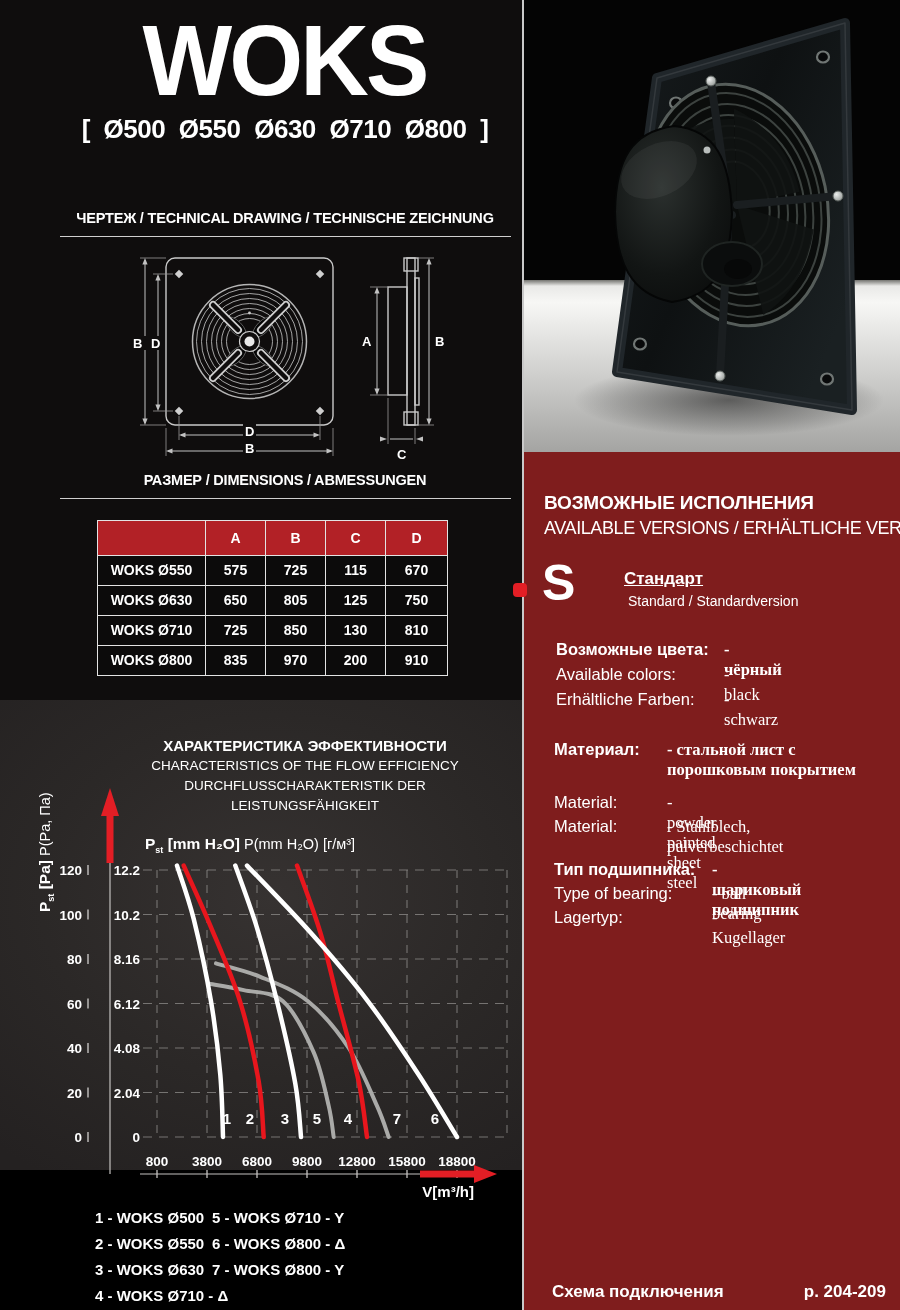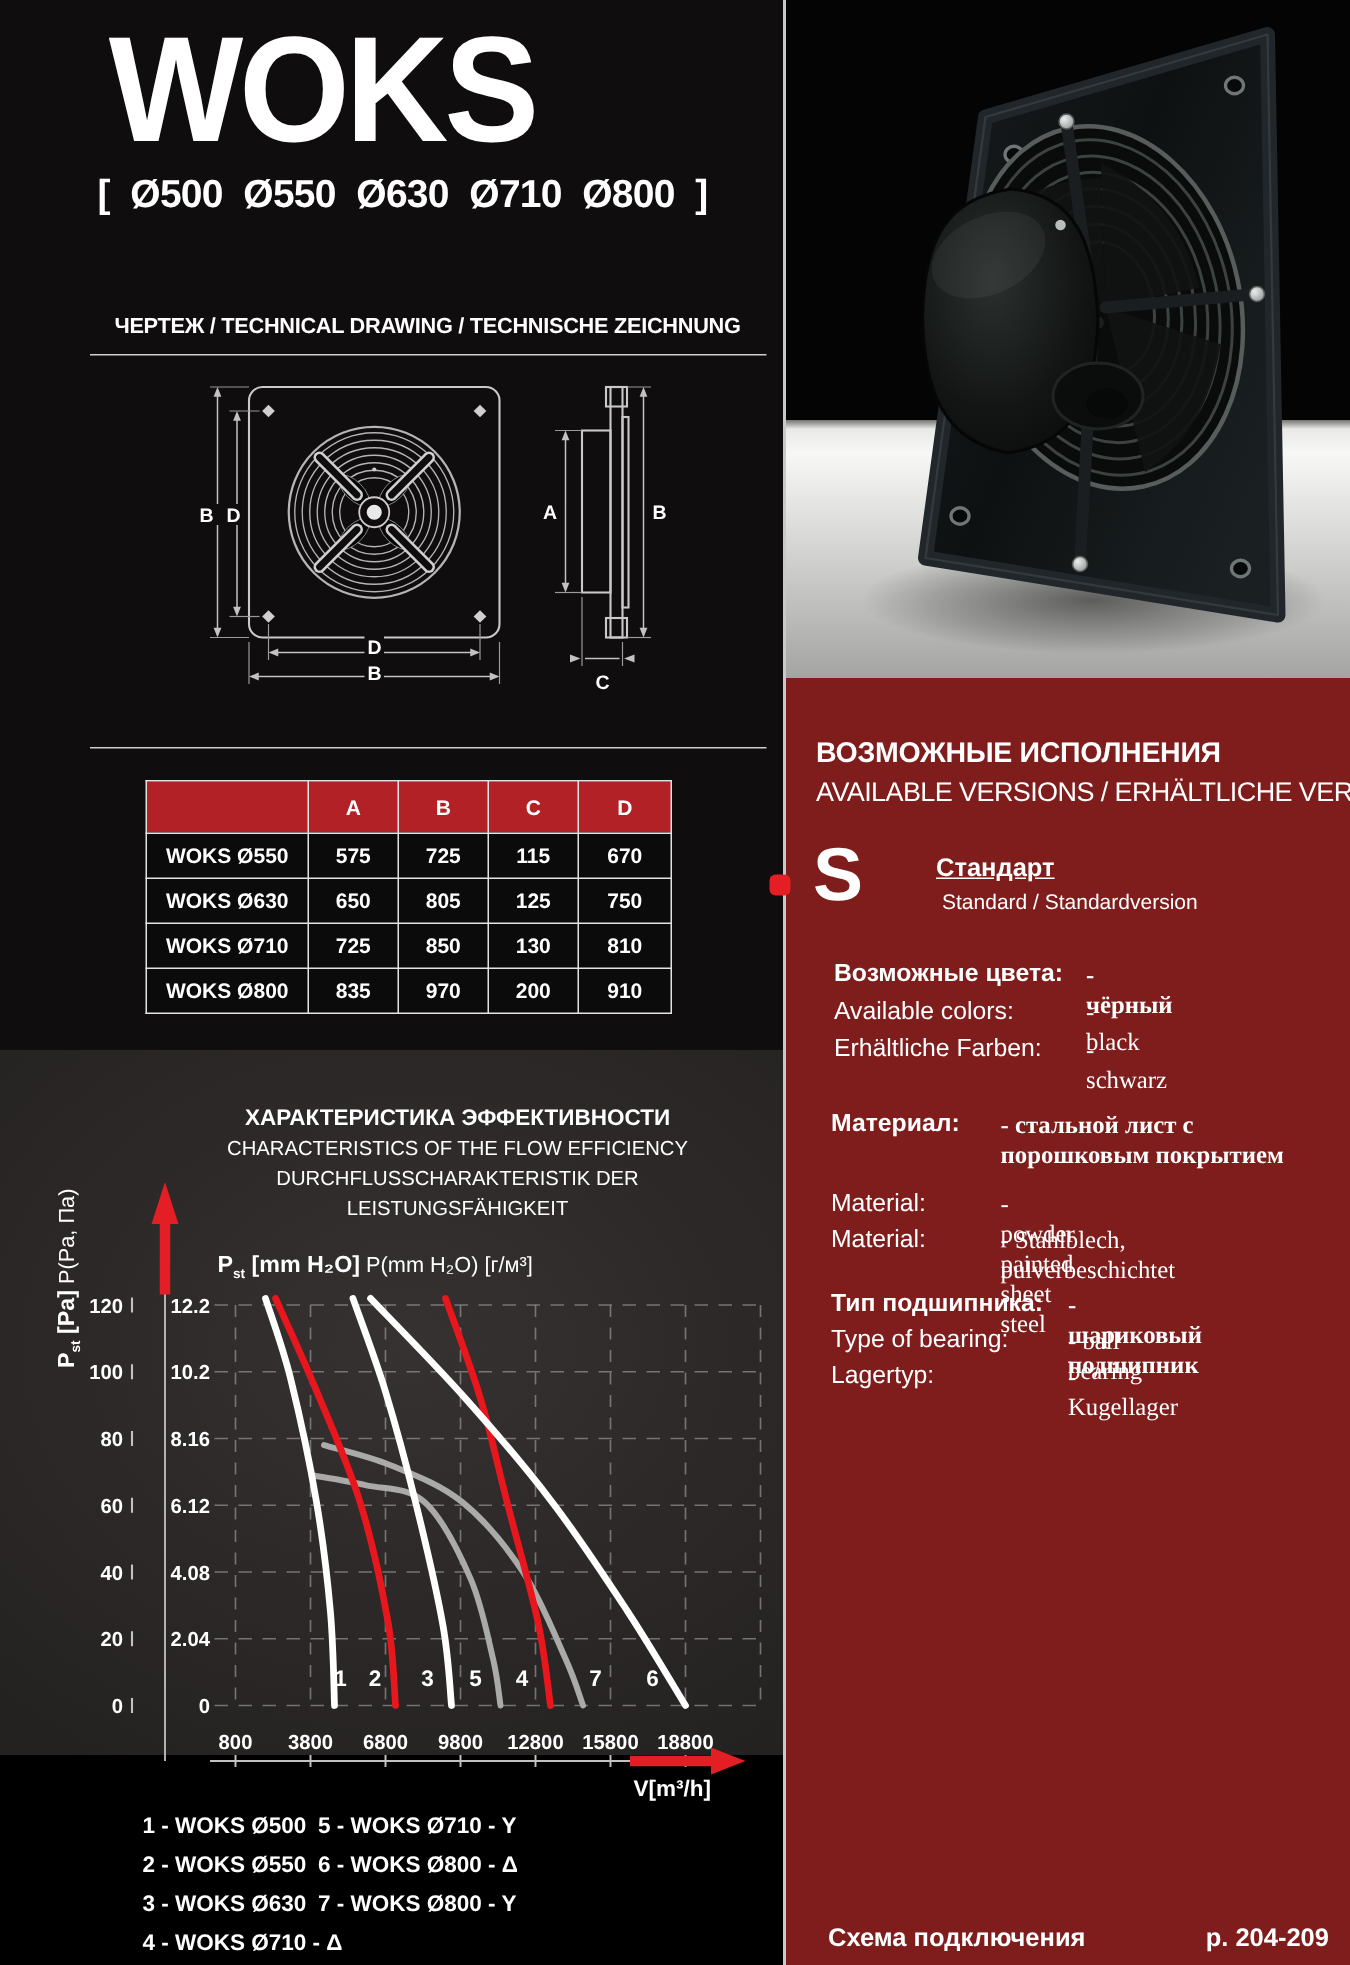--- a/index.html
+++ b/index.html
@@ -5,21 +5,21 @@
   * { margin:0; padding:0; box-sizing:border-box; }
   html,body { background:#222; }
   .page {
     position:relative; width:900px; height:1310px; overflow:hidden;
     background:#000; font-family:"Liberation Sans", sans-serif; color:#fff;
   }
   section { position:absolute; }
 
   
   .panel-top { left:0; top:0; width:523px; height:700px; background:#0f0d0d; }
-  .title-wrap { position:absolute; left:65px; top:0; width:460px; text-align:left; }
+  .title-wrap { position:absolute; left:55px; top:0; width:460px; text-align:center; }
   .big-title { font-size:100px; font-weight:bold; letter-spacing:-3px; line-height:108px; display:inline-block; transform:scaleX(.95); }
   .sizes { font-size:26px; font-weight:bold; word-spacing:7px; letter-spacing:-0.5px; margin-top:2px; }
   .sec-head { position:absolute; left:55px; width:460px; text-align:center; font-size:14.5px; font-weight:bold; letter-spacing:-0.2px; }
   .rule { position:absolute; left:60px; width:451px; height:1px; background:#cfcfcf; }
 
   
   .draw-svg { position:absolute; left:0; top:248px; }
   .draw-svg .dim { stroke:#c2c2c2; stroke-width:1; fill:none; }
   .draw-svg .thin { stroke:#9a9a9a; stroke-width:0.8; fill:none; }
   .draw-svg .part { stroke:#c9c9c9; stroke-width:1.4; fill:none; }
@@ -209,20 +209,21 @@
       <g>
         <line class="thin" x1="388" y1="150" x2="388" y2="196"></line>
           <line class="thin" x1="415" y1="180" x2="415" y2="196"></line>
         <line class="dim" x1="390" y1="191" x2="413" y2="191"></line>
         <path class="arr" d="M388,191 l-7,-2.6 l0,5.2 Z" transform="translate(-1,0)"></path>
         <path class="arr" d="M415,191 l7,-2.6 l0,5.2 Z" transform="translate(1,0)"></path>
       </g>
       <text x="397" y="211">C</text>
     </svg>
 
+    <div class="sec-head" style="top:472px;">РАЗМЕР / DIMENSIONS / ABMESSUNGEN</div>
     <div class="rule" style="top:498px;"></div>
 
     <table class="dim-table">
       <colgroup>
           <col style="width:108px">
           <col style="width:60px">
           <col style="width:60px">
           <col style="width:60px">
           <col style="width:62px">
         </colgroup>

